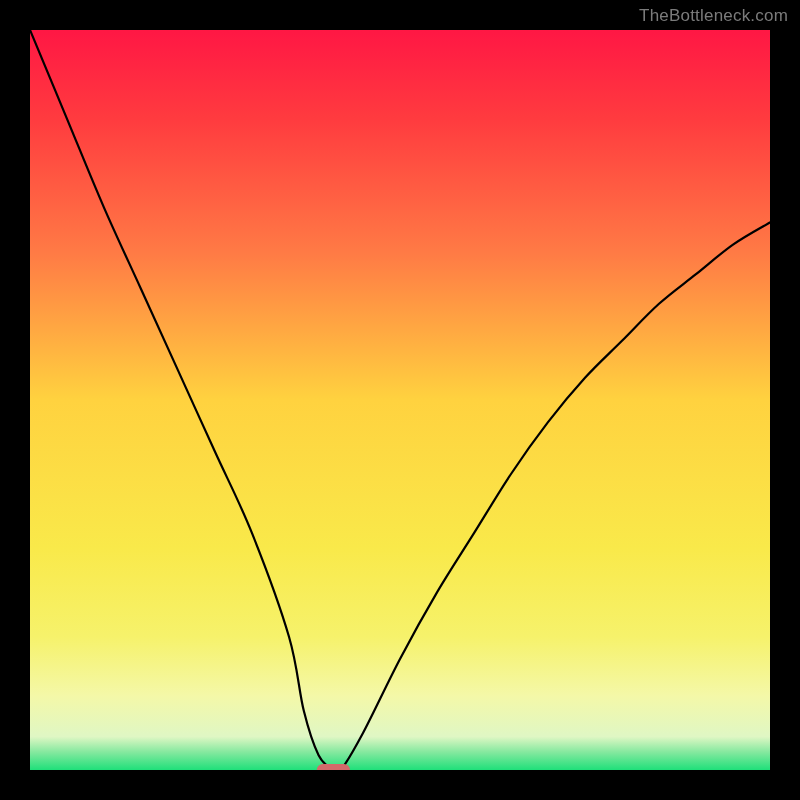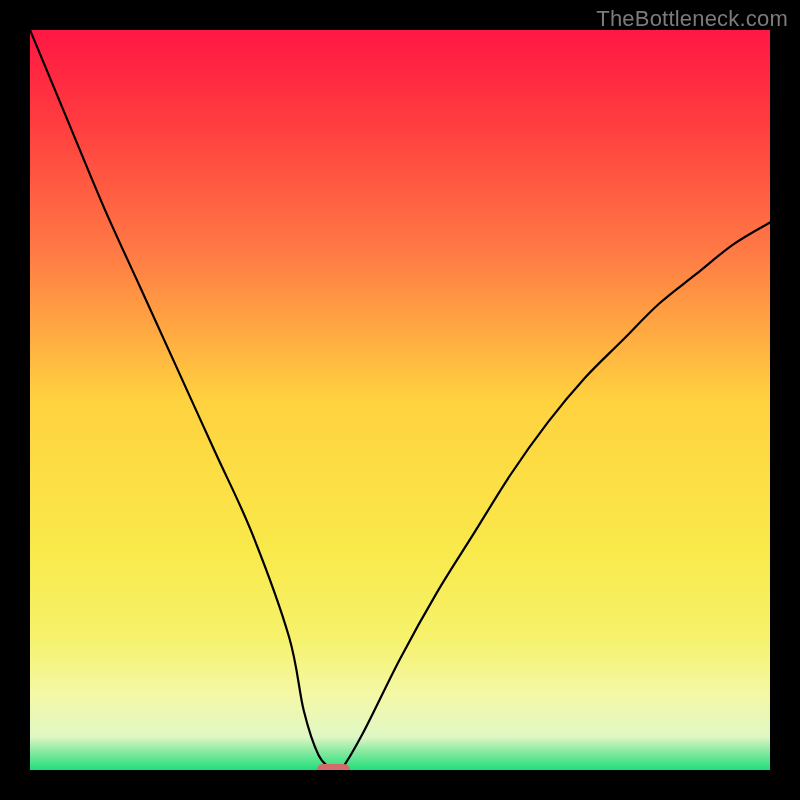--- a/index.html
+++ b/index.html
@@ -25,21 +25,21 @@
     top: 30px;
     width: 740px;
     height: 740px;
     overflow: hidden;
   }
   .attribution {
     position: absolute;
     top: 6px;
     right: 12px;
     color: #7b7b7b;
-    font-size: 22px;
+    font-size: 17px;
     font-weight: 500;
     letter-spacing: 0.2px;
     user-select: none;
   }
   svg {
     display: block;
   }
 </style>
 </head>
 <body>

